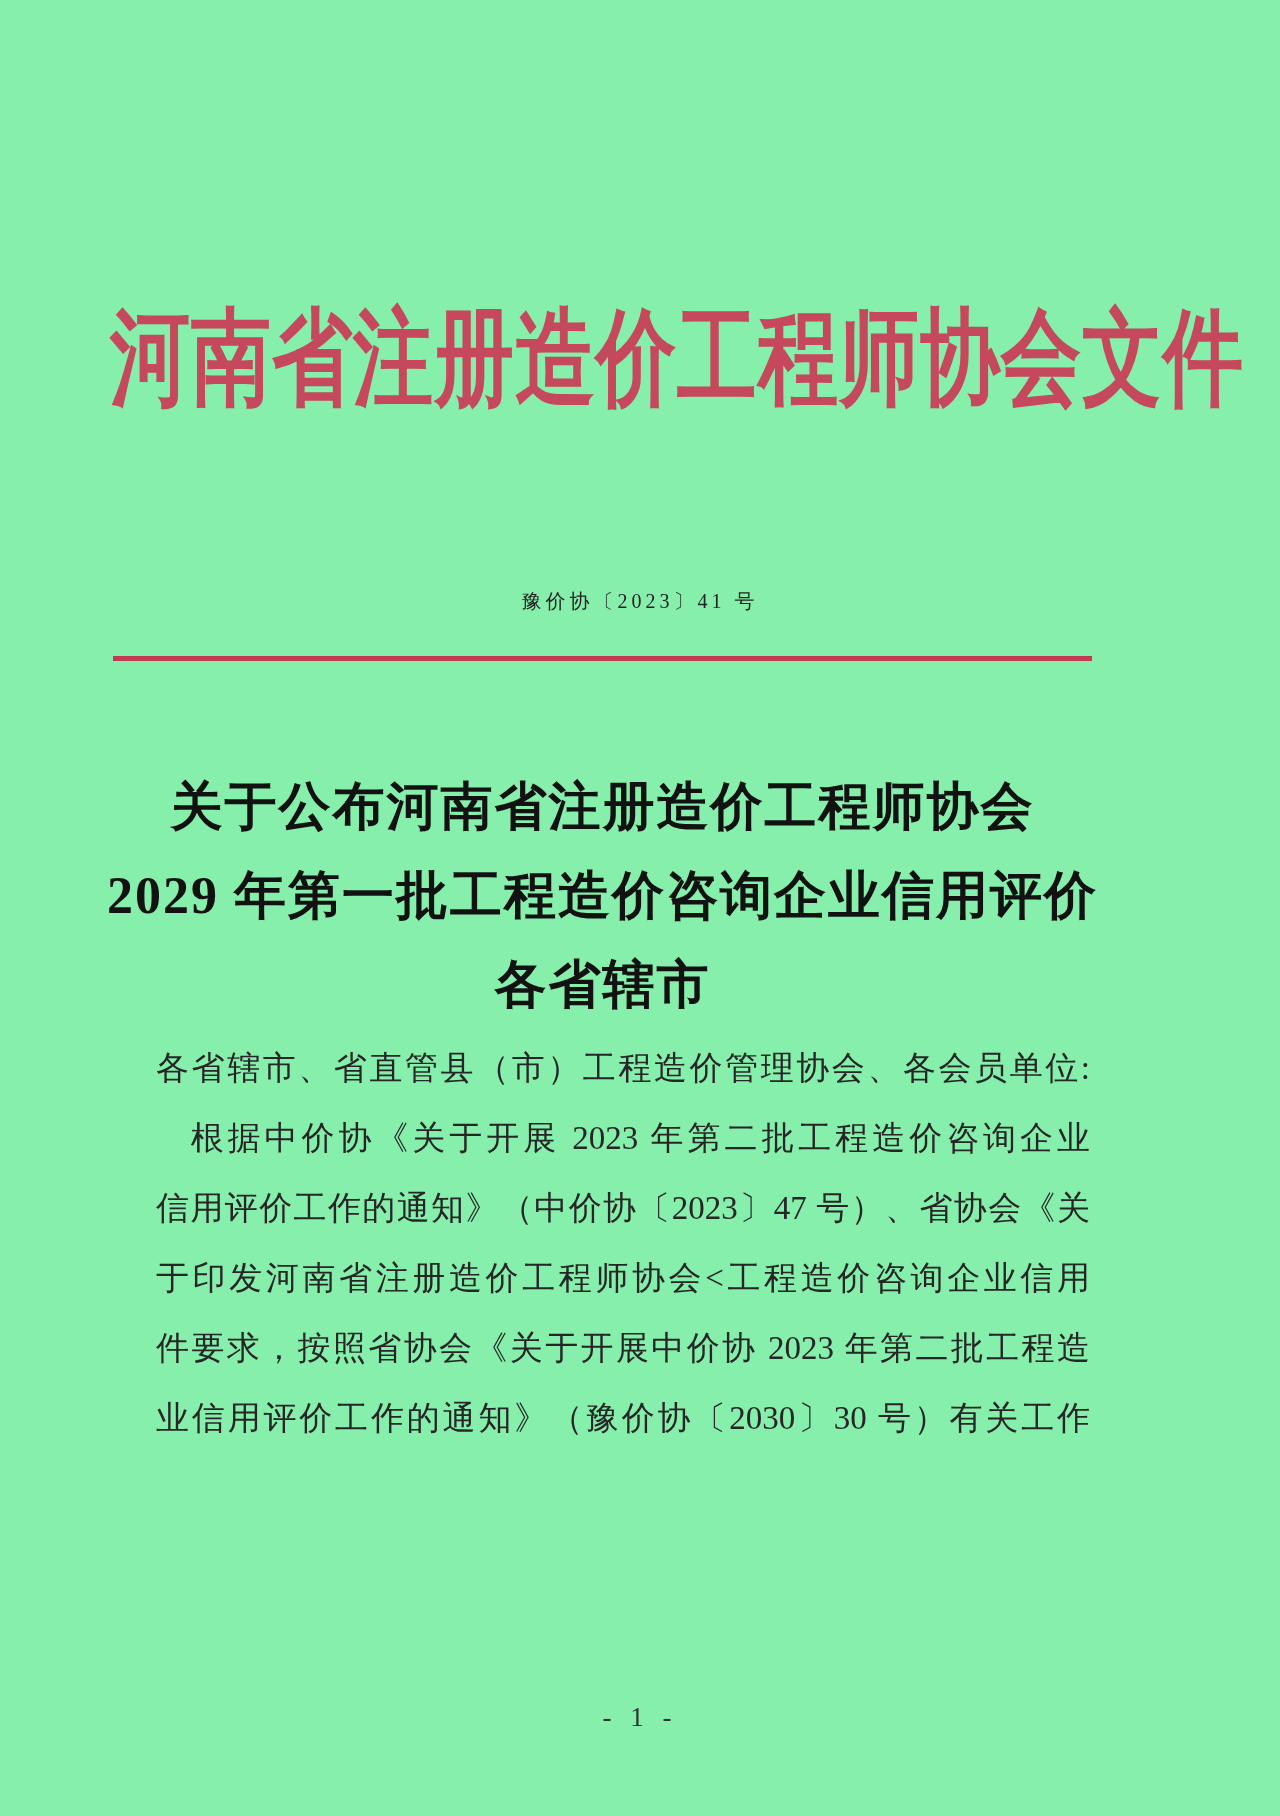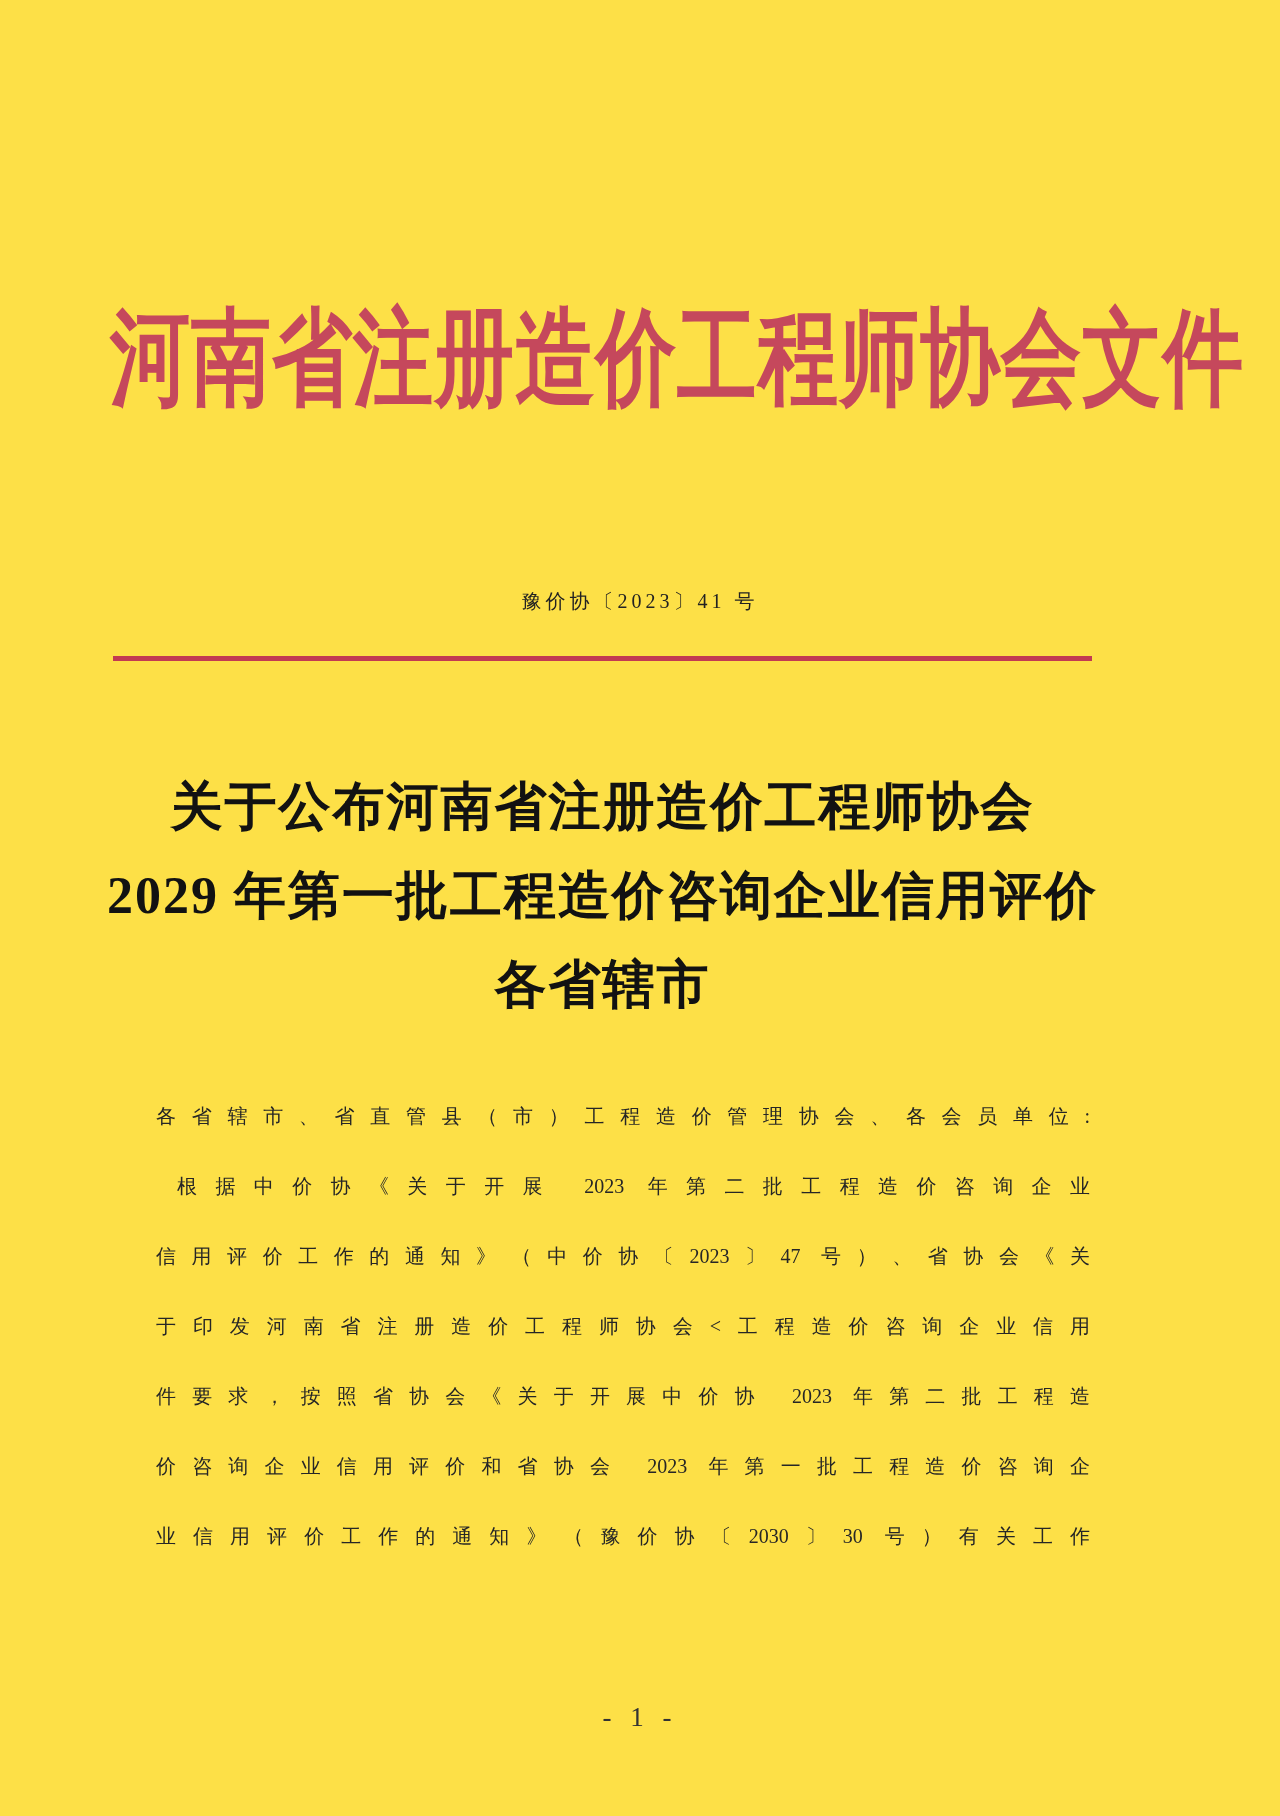--- a/index.html
+++ b/index.html
@@ -4,21 +4,21 @@
 <style>
   html, body {
     margin: 0;
     padding: 0;
     background: #fbfbfa;
   }
   .page {
     position: relative;
     width: 1280px;
     height: 1816px;
-    background: #fde047;
+    background: #86efac;
     overflow: hidden;
     font-family: "Liberation Serif", "DejaVu Serif", serif;
     color: #1c1c1c;
   }
   
   .red-header {
     position: absolute;
     top: 288px;
     left: 110px;
     width: 985px;
@@ -60,24 +60,24 @@
     text-align: center;
     font-size: 52px;
     font-weight: bold;
     color: #121212;
     line-height: 89px;
     letter-spacing: 2px;
   }
   
   .doc-body {
     position: absolute;
-    top: 1081px;
+    top: 1033px;
     left: 156px;
     width: 934px;
-    font-size: 20px;
+    font-size: 33px;
     color: #262626;
     line-height: 70px;
   }
   .body-line {
     text-align: justify;
     text-align-last: justify;
     white-space: normal;
     height: 70px;
     overflow: hidden;
   }
@@ -112,19 +112,18 @@
     <div>2029 年第一批工程造价咨询企业信用评价</div>
     <div>各省辖市</div>
   </div>
 
   <div class="doc-body">
     <div class="body-line">各省辖市、省直管县（市）工程造价管理协会、各会员单位:</div>
     <div class="body-line indent">根据中价协《关于开展 2023 年第二批工程造价咨询企业</div>
     <div class="body-line">信用评价工作的通知》（中价协〔2023〕47 号）、省协会《关</div>
     <div class="body-line">于印发河南省注册造价工程师协会&lt;工程造价咨询企业信用</div>
     <div class="body-line">件要求，按照省协会《关于开展中价协 2023 年第二批工程造</div>
-    <div class="body-line">价咨询企业信用评价和省协会 2023 年第一批工程造价咨询企</div>
     <div class="body-line">业信用评价工作的通知》（豫价协〔2030〕30 号）有关工作</div>
   </div>
 
   <div class="page-number">- 1 -</div>
 
 </div>
 
 </body></html>

